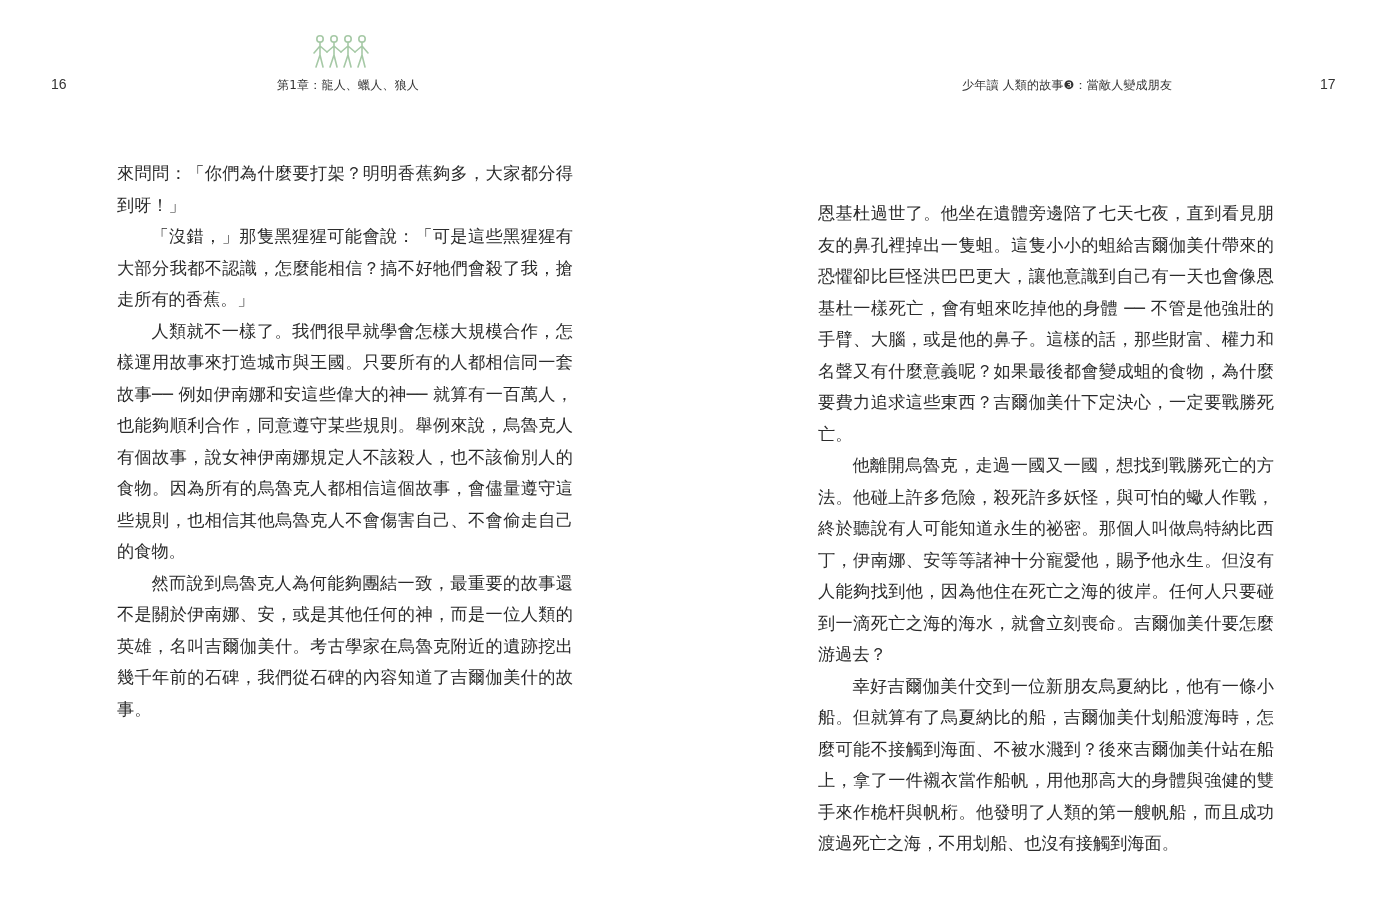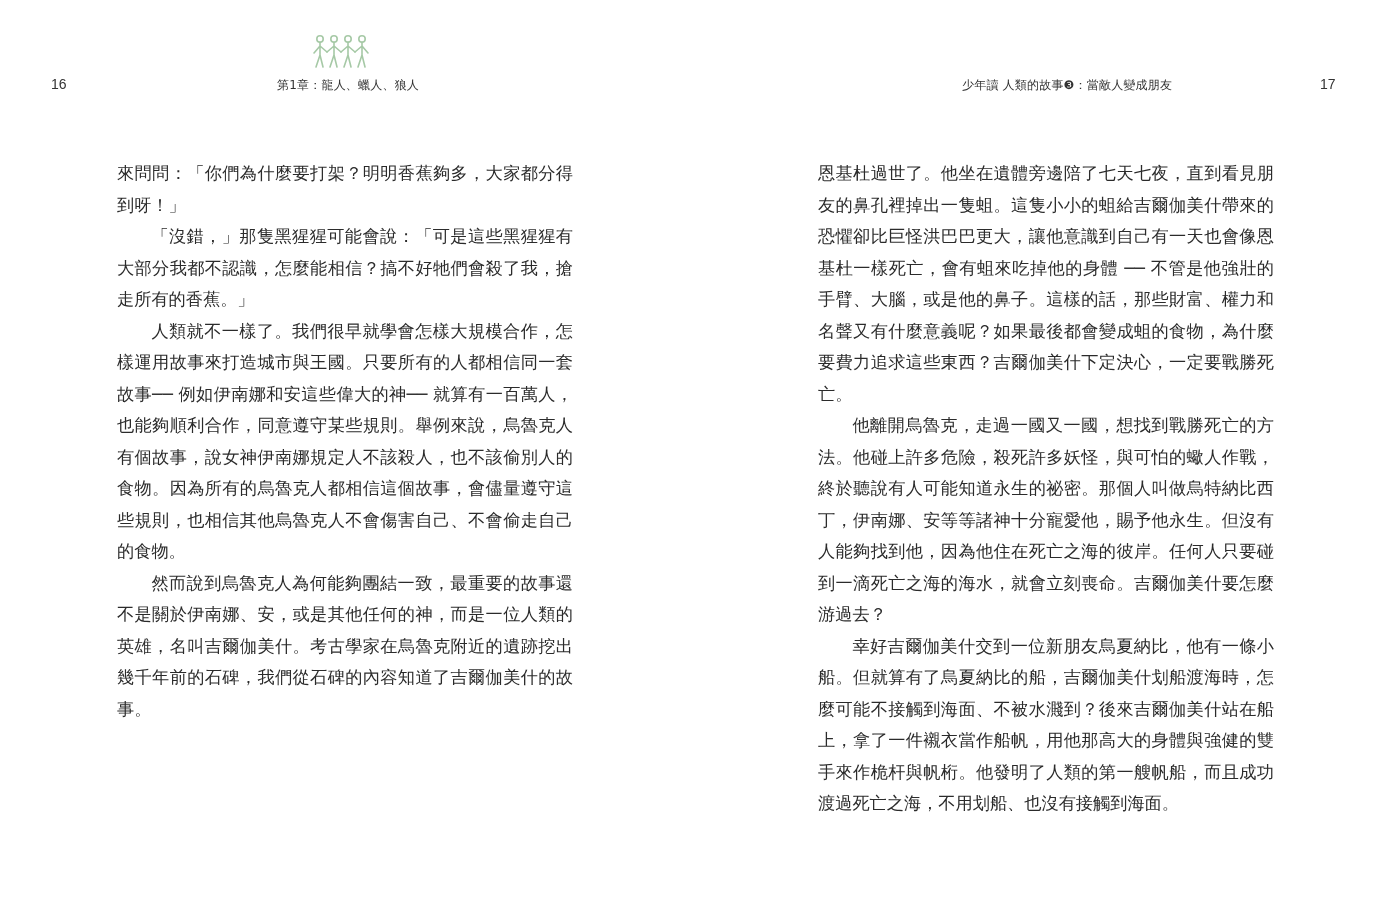--- a/index.html
+++ b/index.html
@@ -19,21 +19,21 @@
     font-size: 12px; color: #333; letter-spacing: 0.2px; white-space: nowrap; text-align: right;
   }
   .logo { position: absolute; left: 311px; top: 33px; width: 60px; height: 40px; }
   .body-text {
     position: absolute; top: 158px; width: 456px; font-size: 17.2px; line-height: 31.5px;
     text-align: justify; color: #2b2b2b;
   }
   .body-text p { margin: 0; text-indent: 0; }
   .body-text p.indent { text-indent: 2em; }
   .page-left .body-text { left: 117px; }
-  .page-right .body-text { left: 124px; }
+  .page-right .body-text { left: 124px; margin-top: 40px; }
 </style>
 </head>
 <body>
 
 <div class="page page-left">
   <div class="page-num" style="left:51px;">16</div>
   <svg class="logo" viewBox="0 0 60 40">
     <g fill="none" stroke="#a6c9a6" stroke-width="1.6" stroke-linecap="round">
       <g>
         <circle cx="9" cy="6" r="3.2"></circle>

